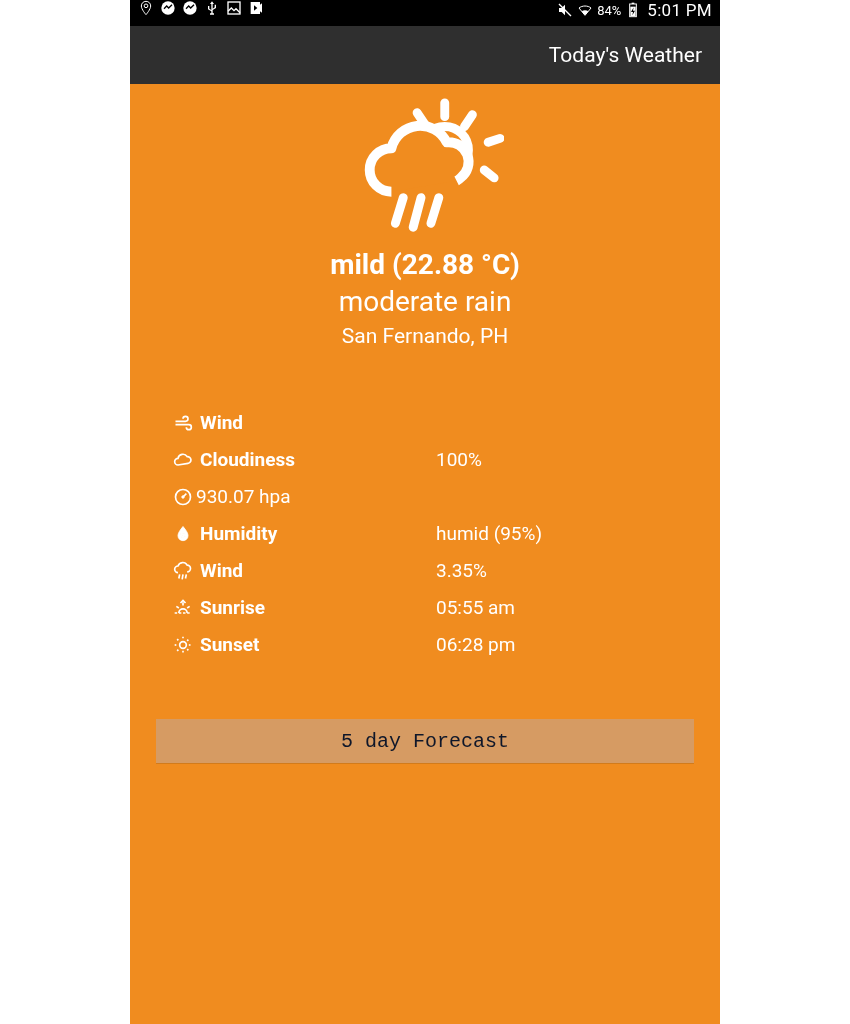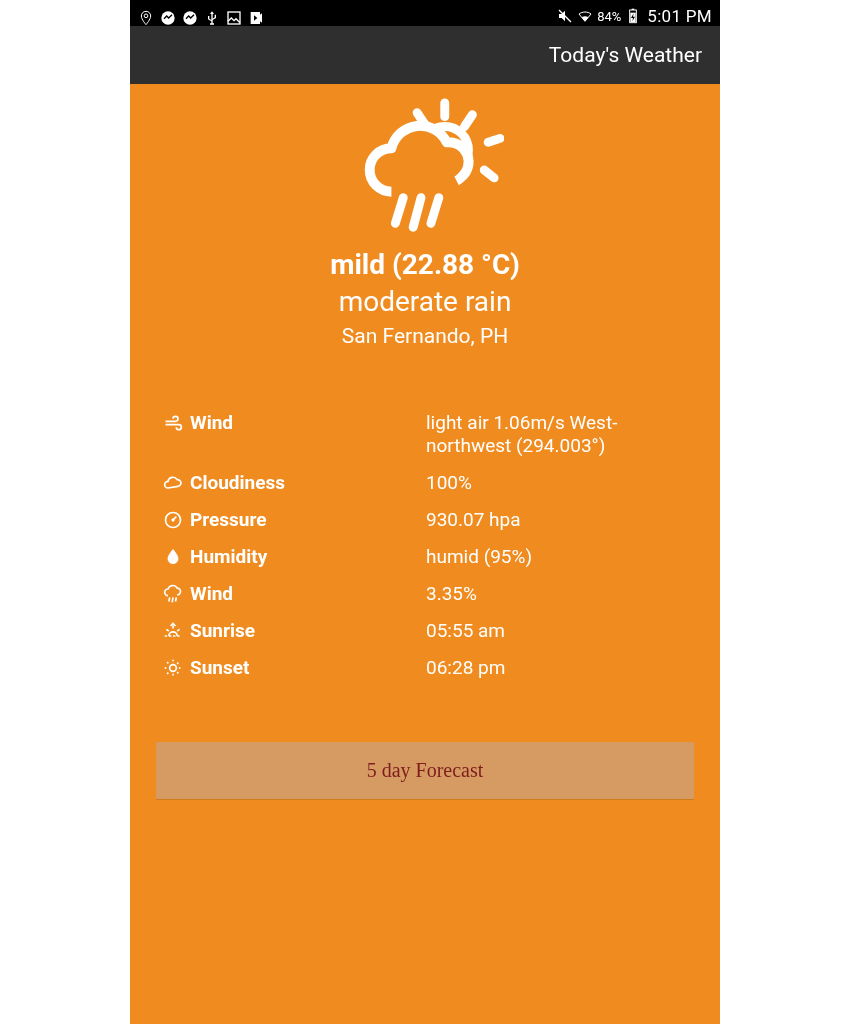--- a/index.html
+++ b/index.html
@@ -16,21 +16,21 @@
     height: 1024px;
     background: #000;
     display: flex;
     flex-direction: column;
   }
   .status-bar {
     height: 26px;
     background: #000;
     color: #fff;
     display: flex;
-    align-items: flex-end;
+    align-items: flex-start;
     justify-content: space-between;
     padding: 0 8px;
     font-size: 14px;
   }
   .status-left { display: flex; align-items: center; gap: 6px; }
   .status-right { display: flex; align-items: center; gap: 4px; }
   .status-right .battery-pct { font-size: 13px; }
   .status-right .clock { font-size: 17px; margin-left: 2px; letter-spacing: 0.3px; }
   .status-icon { width: 16px; height: 16px; display: inline-flex; align-items: center; justify-content: center; }
   .status-icon svg { width: 100%; height: 100%; fill: #fff; }
@@ -66,21 +66,21 @@
     font-weight: 400;
     margin-top: 4px;
   }
   .loc-line {
     font-size: 21px;
     font-weight: 400;
     margin-top: 6px;
   }
   .details {
     margin-top: 56px;
-    padding: 0 30px;
+    padding: 0 40px;
   }
   .detail-row {
     display: flex;
     align-items: flex-start;
     padding: 7px 0;
     font-size: 19px;
   }
   .detail-icon {
     width: 26px;
     flex: 0 0 26px;
@@ -99,25 +99,25 @@
     flex: 1;
     font-weight: 400;
   }
   .forecast-btn-wrap {
     padding: 0 26px;
     margin-top: 56px;
   }
   .forecast-btn {
     width: 100%;
     background: #D69B63;
-    color: #7f1d1d;
+    color: #0f172a;
     border: none;
-    height: 57px;
+    height: 44px;
     font-size: 20px;
-    font-family: Liberation Serif, serif;
+    font-family: Liberation Mono, monospace;
     box-shadow: 0 1px 0 rgba(0,0,0,0.12);
     cursor: pointer;
   }
 </style>
 </head>
 <body>
 
 <div class="phone">
 
   <div class="status-bar">
@@ -214,42 +214,40 @@
 
     <div class="details">
 
       <div class="detail-row">
         <span class="detail-icon">
             <svg viewBox="0 0 24 24">
               <path d="M3 10h12a3 3 0 1 0-3-3M3 14h16a3 3 0 1 1-3 3" fill="none" stroke-width="2"></path>
             </svg>
           </span>
         <span class="detail-label">Wind</span>
-        <span class="detail-value">light air 1.06m/s West-northwest (294.003°)</span>
       </div>
 
       <div class="detail-row">
         <span class="detail-icon">
             <svg viewBox="0 0 24 24">
               <path d="M6 18a4 4 0 0 1 0-8 6 6 0 0 1 11-2 4 4 0 0 1 1 8z" fill="none" stroke-width="2"></path>
             </svg>
           </span>
         <span class="detail-label">Cloudiness</span>
         <span class="detail-value">100%</span>
       </div>
 
       <div class="detail-row">
         <span class="detail-icon">
             <svg viewBox="0 0 24 24">
               <circle cx="12" cy="12" r="9" fill="none" stroke-width="2"></circle>
               <path d="M12 12l4-4" stroke-width="2"></path>
               <circle cx="12" cy="12" r="1.5" fill="#fff"></circle>
             </svg>
           </span>
-        <span class="detail-label">Pressure</span>
         <span class="detail-value">930.07 hpa</span>
       </div>
 
       <div class="detail-row">
         <span class="detail-icon">
             <svg viewBox="0 0 24 24">
               <path d="M12 3c-4 5-6 8-6 11a6 6 0 0 0 12 0c0-3-2-6-6-11z" fill="#fff"></path>
               <text x="12" y="17" font-size="8" text-anchor="middle" fill="#F08C1F">%</text>
             </svg>
           </span>

